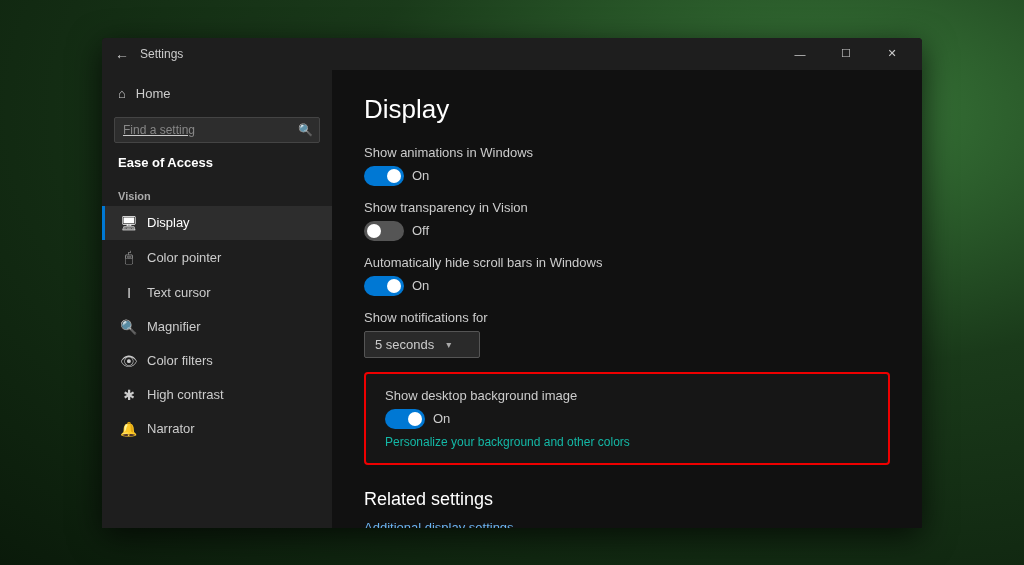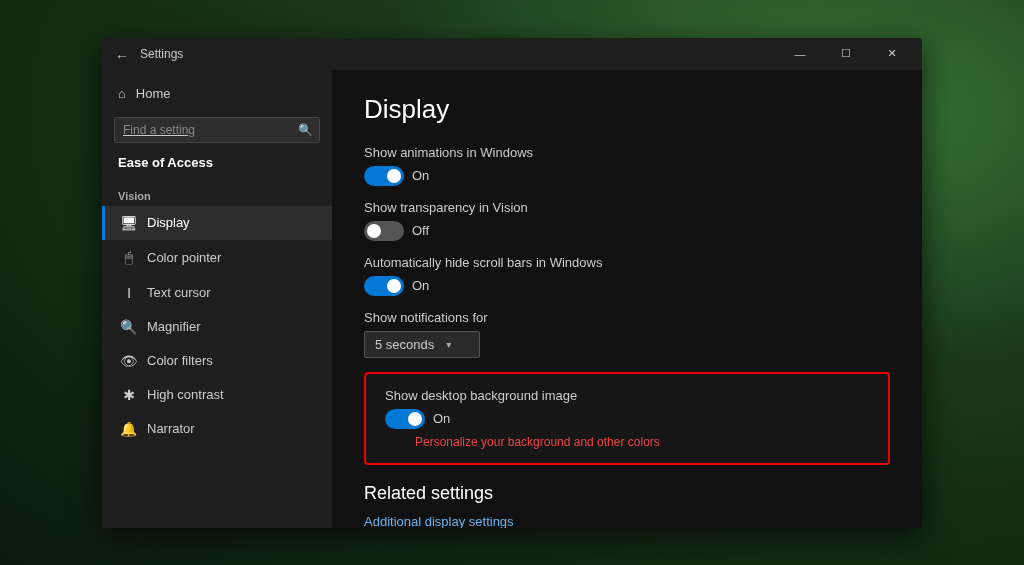--- a/index.html
+++ b/index.html
@@ -266,42 +266,41 @@
 
     .highlight-box {
       border: 2px solid #e00;
       border-radius: 4px;
       padding: 14px 19px;
       margin-bottom: 14px;
       background: #161616;
     }
 
     .related-section {
-      margin-top: 18px;
+      margin-top: 24px;
     }
 
     .related-title {
       font-size: 18px;
       font-weight: 300;
       color: #fff;
       margin-bottom: 8px;
     }
 
     .related-link {
       font-size: 13px;
       color: #6cb4f0;
       cursor: pointer;
       text-decoration: none;
     }
 
     .sub-text {
       font-size: 12px;
-      color: #ef4444;
+      color: #14b8a6;
       margin-top: 6px;
-      margin-left: 30px;
     }
   </style>
 </head>
 <body>
 
 <div class="window">
 
   <div class="titlebar">
     <div class="titlebar-back">←</div>
     <div class="titlebar-title">Settings</div>

